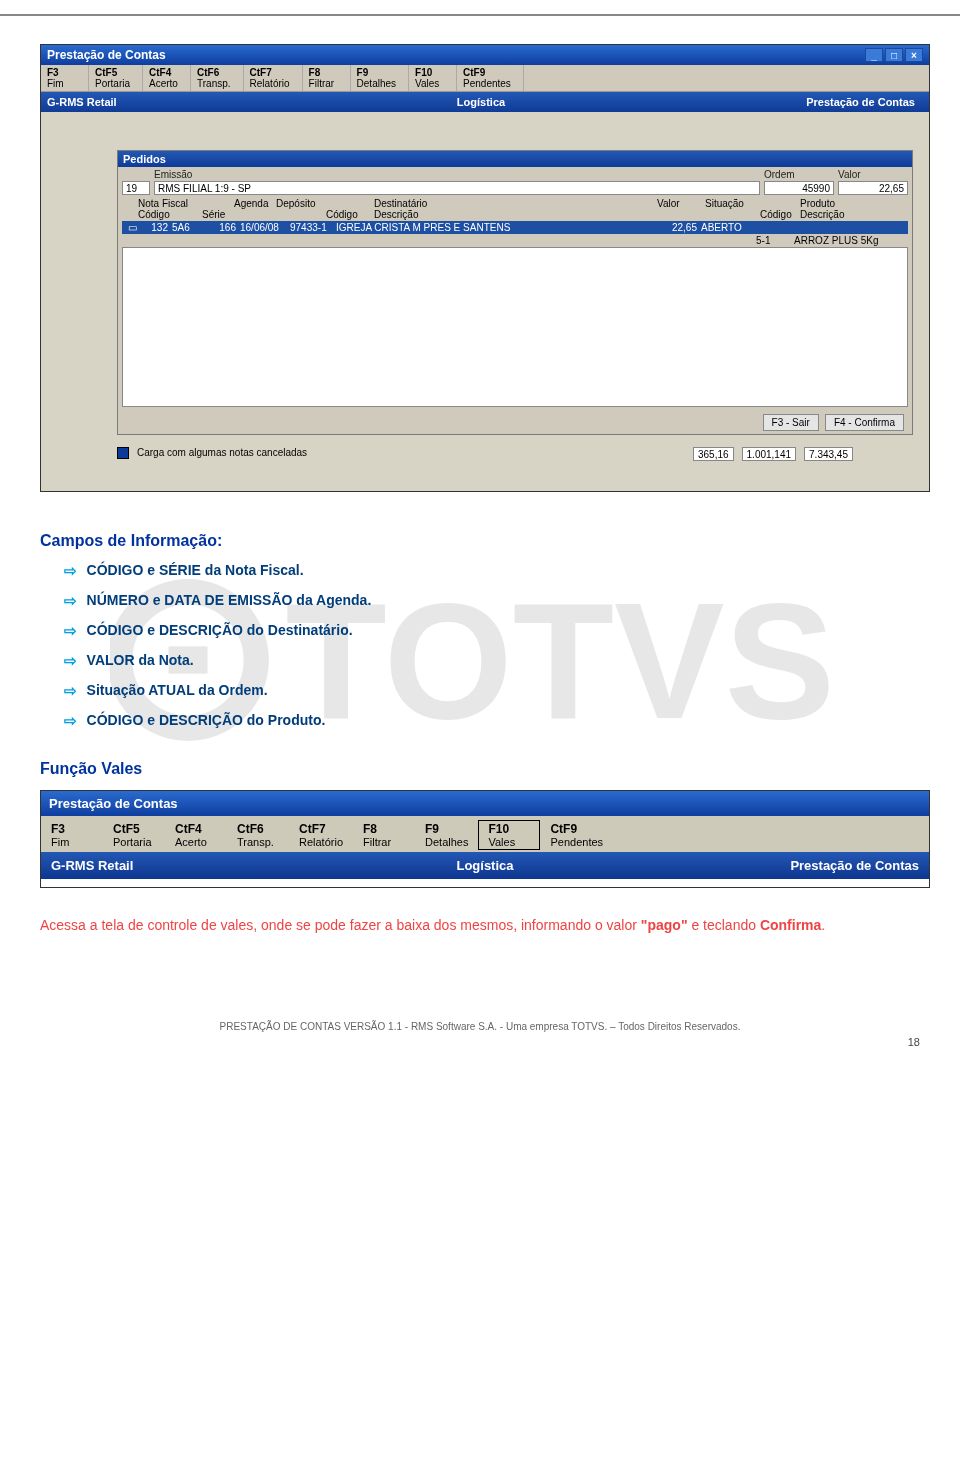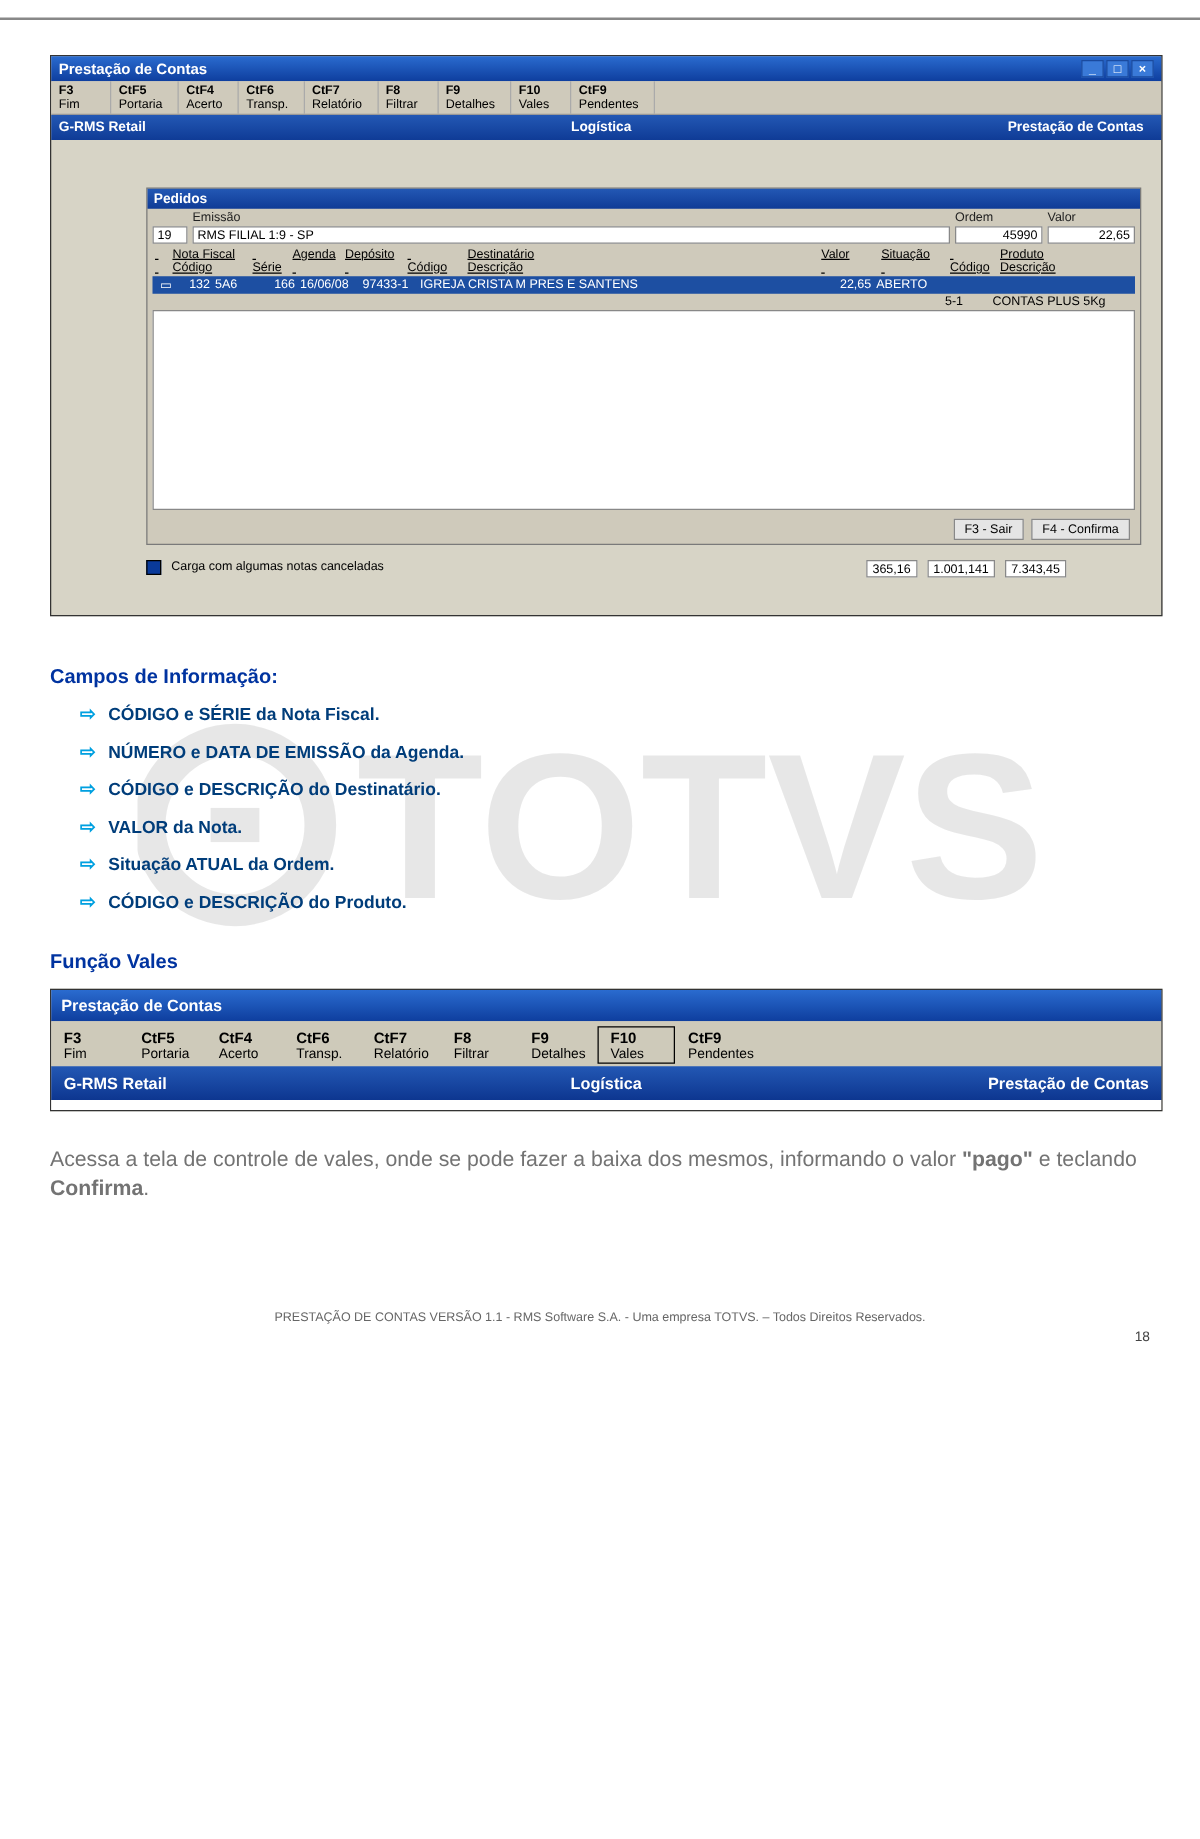--- a/index.html
+++ b/index.html
@@ -131,21 +131,20 @@
     border: 1px solid #888;
     padding: 1px 3px;
     font-size: 10px;
     height: 14px;
     line-height: 12px;
   }
   .grid-header {
     display: flex;
     font-size: 10px;
     padding: 0 4px;
-    text-decoration: underline;
   }
   .grid-header .col {
     display: flex; flex-direction: column;
     padding: 1px 2px;
   }
   .grid-row {
     display: flex;
     background: #1d4fa2;
     color: #fff;
     font-size: 10px;
@@ -211,22 +210,22 @@
     font-size: 14px;
     color: #003d7a;
     font-weight: bold;
   }
   .bullet-item .arrow {
     color: #00a0e0;
     font-size: 15px;
     line-height: 18px;
   }
   .body-text {
-    font-size: 17px;
-    color: #737373;
+    font-size: 14px;
+    color: #ef4444;
     margin: 28px 0 80px 0;
     line-height: 1.35;
   }
   
   .app-window2 {
     background: #d7d4c6;
     border: 1px solid #333;
     font-family: Tahoma, Arial, sans-serif;
     font-size: 12px;
     color: #000;
@@ -426,21 +425,21 @@
       <div style="width:40px;text-align:right">166</div>
       <div style="width:50px">16/06/08</div>
       <div style="width:46px">97433-1</div>
       <div style="flex:1">IGREJA CRISTA M PRES E SANTENS</div>
       <div style="width:46px;text-align:right">22,65</div>
       <div style="width:55px">ABERTO</div>
       <div style="width:150px">&nbsp;</div>
     </div>
     <div style="display:flex;font-size:10px;padding:1px 4px;margin:0 4px;justify-content:flex-end">
       <div style="width:38px">5-1</div>
-      <div style="width:110px">CONTAS PLUS 5Kg</div>
+      <div style="width:110px">ARROZ PLUS 5Kg</div>
     </div>
     <div class="grid-body"></div>
     <div class="btn-strip">
       <button>F3 - Sair</button>
       <button>F4 - Confirma</button>
     </div>
   </div>
 
   <div class="bottom-strip">
     <span class="sq"></span>

